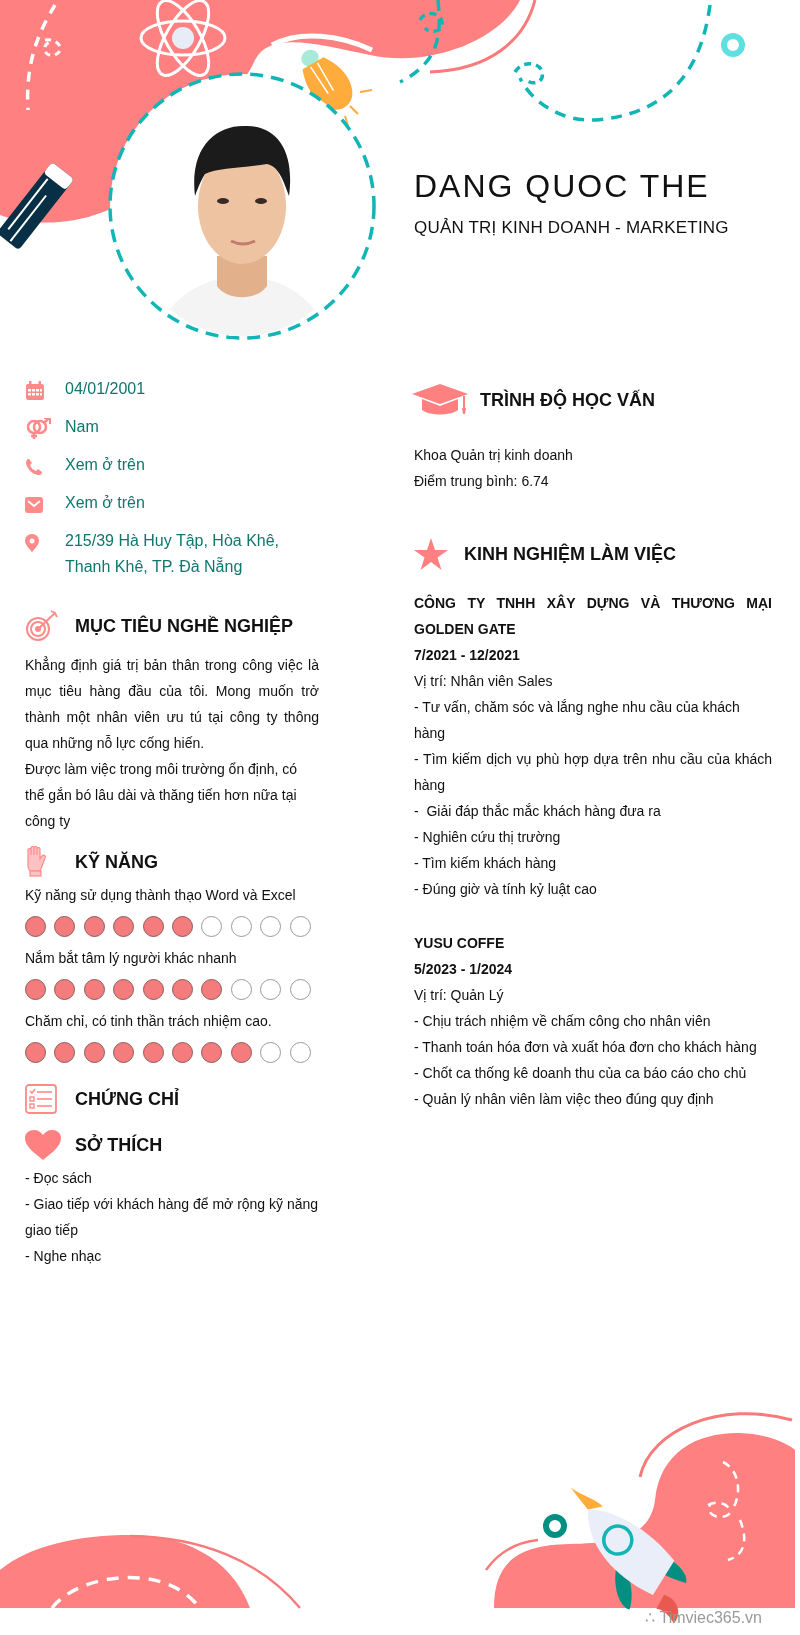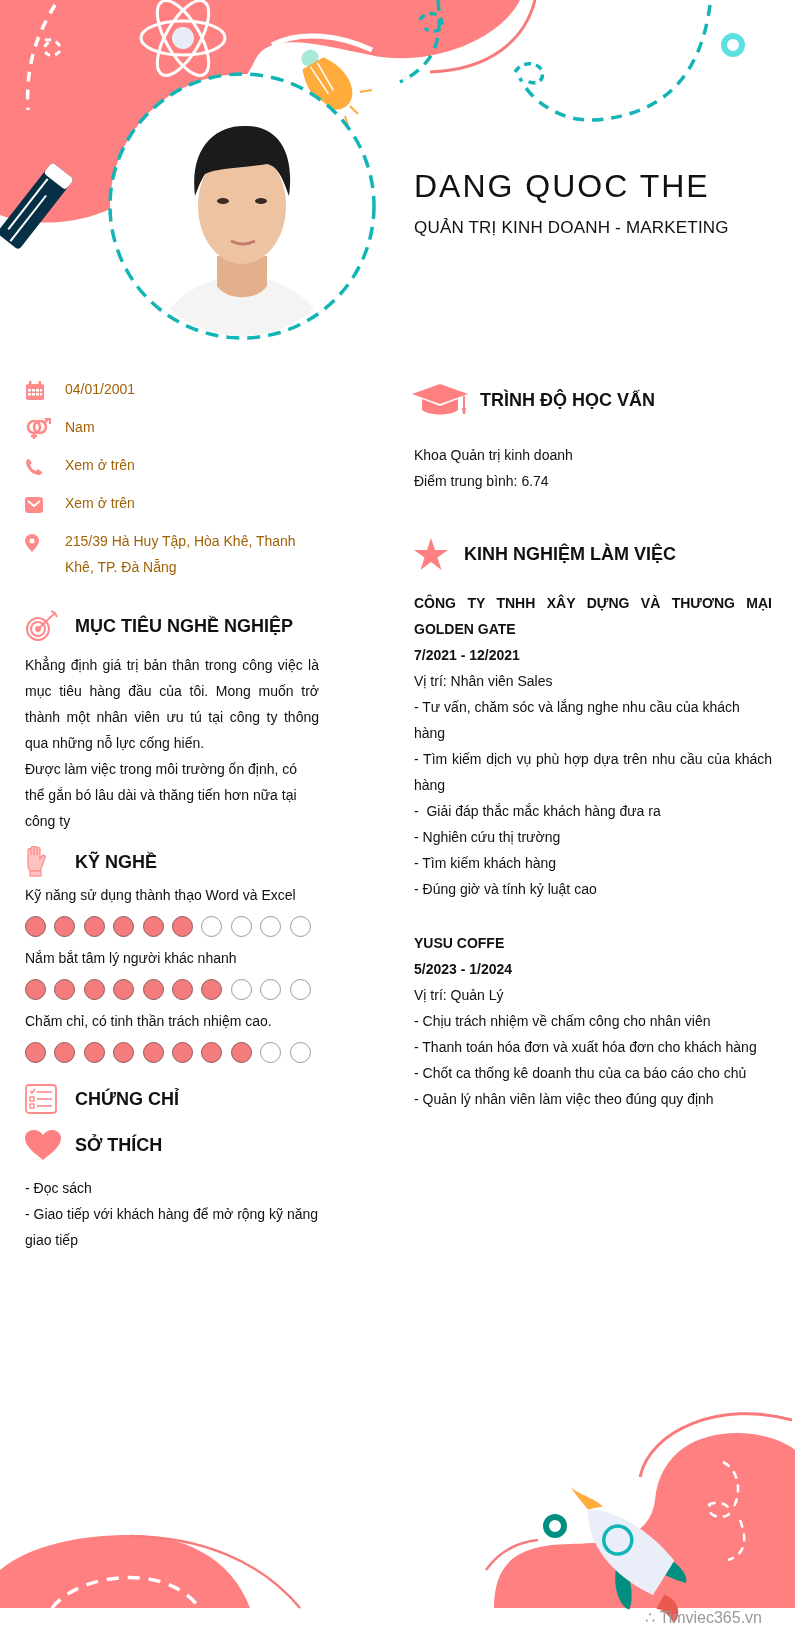--- a/index.html
+++ b/index.html
@@ -9,21 +9,21 @@
   .photo-wrap { position: absolute; left: 111px; top: 82px; width: 262px; height: 268px; }
   .photo { position: absolute; left: 16px; top: 14px; width: 230px; height: 240px; border-radius: 50%; background: #fff; overflow: hidden; }
   .name { position: absolute; left: 414px; top: 168px; font-size: 32px; font-weight: normal; letter-spacing: 2px; color: #111; }
   .title { position: absolute; left: 414px; top: 218px; font-size: 17px; color: #111; letter-spacing: 0.2px; }
 
   .left { position: absolute; left: 25px; top: 380px; width: 294px; }
   .right { position: absolute; left: 414px; top: 380px; width: 358px; }
 
   .info-row { display: flex; align-items: flex-start; margin-bottom: 16px; }
   .info-icon { width: 40px; height: 22px; flex: 0 0 40px; display: flex; align-items: center; }
-  .info-text { font-size: 14px; line-height: 26px; margin-top: -4px; color: #a16207; }
+  .info-text { font-size: 16px; line-height: 26px; margin-top: -4px; color: #0f766e; }
 
   .sec-head { display: flex; align-items: center; height: 40px; }
   .sec-icon { width: 50px; flex: 0 0 50px; display: flex; align-items: center; }
   .sec-title { font-size: 18px; font-weight: bold; color: #111; }
 
   .p { font-size: 14px; line-height: 26px; color: #111; }
   .p.justify { text-align: justify; }
   .b { font-weight: bold; }
 
   .dots { display: flex; gap: 8.4px; margin: 8px 0 8px 0; }
@@ -196,21 +196,21 @@
   </div>
 
   <div style="margin-top:8px">
     <div class="sec-head">
       <span class="sec-icon">
         <svg width="24" height="32" viewBox="0 0 24 32">
             <path d="M3,10 L3,4 C3,2 6,2 6,4 L6,9 L6,2 C6,0 9,0 9,2 L9,9 L9,2 C9,0 12,0 12,2 L12,9 L12,3 C12,1 15,1 15,3 L15,13 L17,10 C19,8 21,10 20,12 L17,20 C16,23 15,25 14,25 L6,25 C4,25 3,22 3,20 Z" fill="#ffc2c2" stroke="#ff8a8a" stroke-width="1.2"></path>
             <rect x="5" y="25" width="11" height="5" fill="#ffc2c2" stroke="#ff8a8a" stroke-width="1.2"></rect>
           </svg>
       </span>
-      <span class="sec-title">KỸ NGHỀ</span>
+      <span class="sec-title">KỸ NĂNG</span>
     </div>
     <div style="margin-top:0">
       <div>
         <div class="p">Kỹ năng sử dụng thành thạo Word và Excel</div>
         <div class="dots">
             <span class="dot on"></span>
             <span class="dot on"></span>
             <span class="dot on"></span>
             <span class="dot on"></span>
             <span class="dot on"></span>
@@ -273,23 +273,24 @@
 
   <div style="margin-top:6px">
     <div class="sec-head">
       <span class="sec-icon">
         <svg width="36" height="30" viewBox="0 0 36 30">
             <path d="M18,30 C8,22 0,16 0,8 C0,3 4,0 9,0 C13,0 16,2 18,5 C20,2 23,0 27,0 C32,0 36,3 36,8 C36,16 28,22 18,30 Z" fill="#ff8080"></path>
           </svg>
       </span>
       <span class="sec-title">SỞ THÍCH</span>
     </div>
-    <div style="margin-top:10px">
+    <div style="">
       <div class="p">- Đọc sách</div>
       <div class="p">- Giao tiếp với khách hàng để mở rộng kỹ năng giao tiếp</div>
+      <div class="p">- Nghe nhạc</div>
     </div>
   </div>
 </div>
 
 <div class="right">
   <div>
     <div class="sec-head" style="margin-left:-2px">
       <span class="sec-icon" style="width:68px;flex-basis:68px">
         <svg width="56" height="32" viewBox="0 0 56 32">
             <path d="M0,10 L28,0 L56,10 L28,20 Z" fill="#ff8080"></path>

